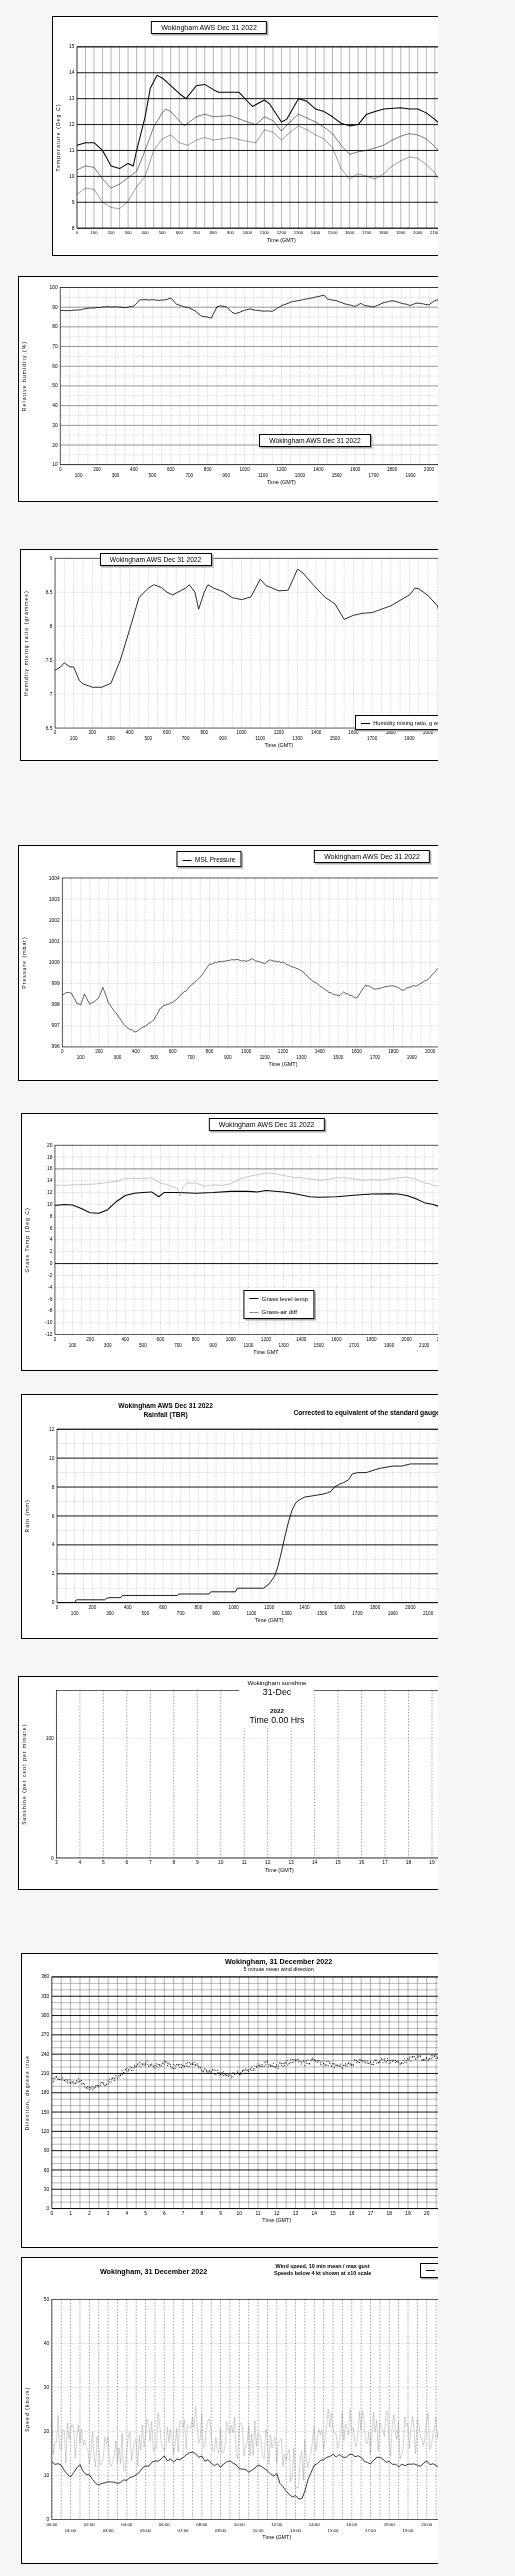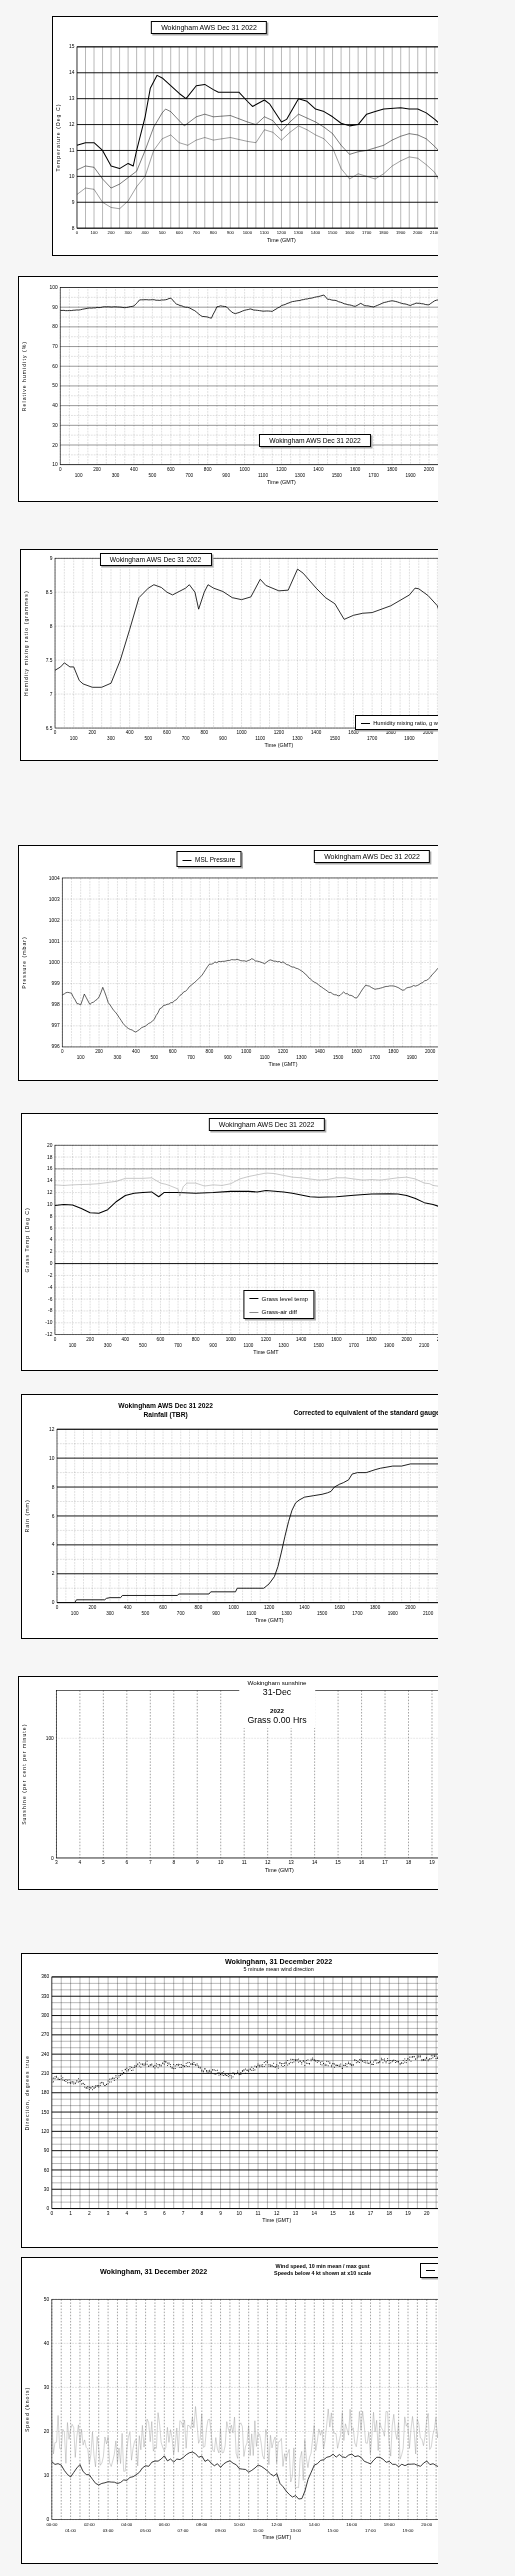--- a/index.html
+++ b/index.html
@@ -805,21 +805,21 @@
         <text x="847.7368421052631" y="364" text-anchor="middle" font-size="9.5">20</text>
         <text x="893.3684210526316" y="364" text-anchor="middle" font-size="9.5">21</text>
         <text x="939" y="364" text-anchor="middle" font-size="9.5">22</text>
         <text x="505.5" y="379" text-anchor="middle" font-size="10.5">Time (GMT)</text>
         <text x="13" y="189" text-anchor="middle" font-size="10" letter-spacing="2" transform="rotate(-90 13 189)">Sunshine (per cent per minute)</text>
       </svg>
       <div class="tstack bg" style="position: absolute; left: 258px; transform: translateX(-50%); top: 1px;">
         <div style="font-size: 6.2px;">Wokingham sunshine</div>
         <div style="font-size: 8.8px;">31-Dec</div>
         <div style="font-size: 6.2px; font-weight: bold; margin-top: 8.2px;">2022</div>
-        <div style="font-size: 8.8px;">Grass 0.00 Hrs</div>
+        <div style="font-size: 8.8px;">Time 0.00 Hrs</div>
       </div>
     </section>
   <section class="panel" style="left: 20.6px; top: 1953px; width: 489px; height: 295px;">
       <svg width="489" height="295" viewBox="0 0 950 572">
         <defs>
           <clipPath id="cp7">
             <rect x="58" y="44" width="874" height="450"></rect>
           </clipPath>
         </defs>
         <line x1="58" y1="44" x2="58" y2="494" stroke="#000" stroke-width="0.55"></line>

